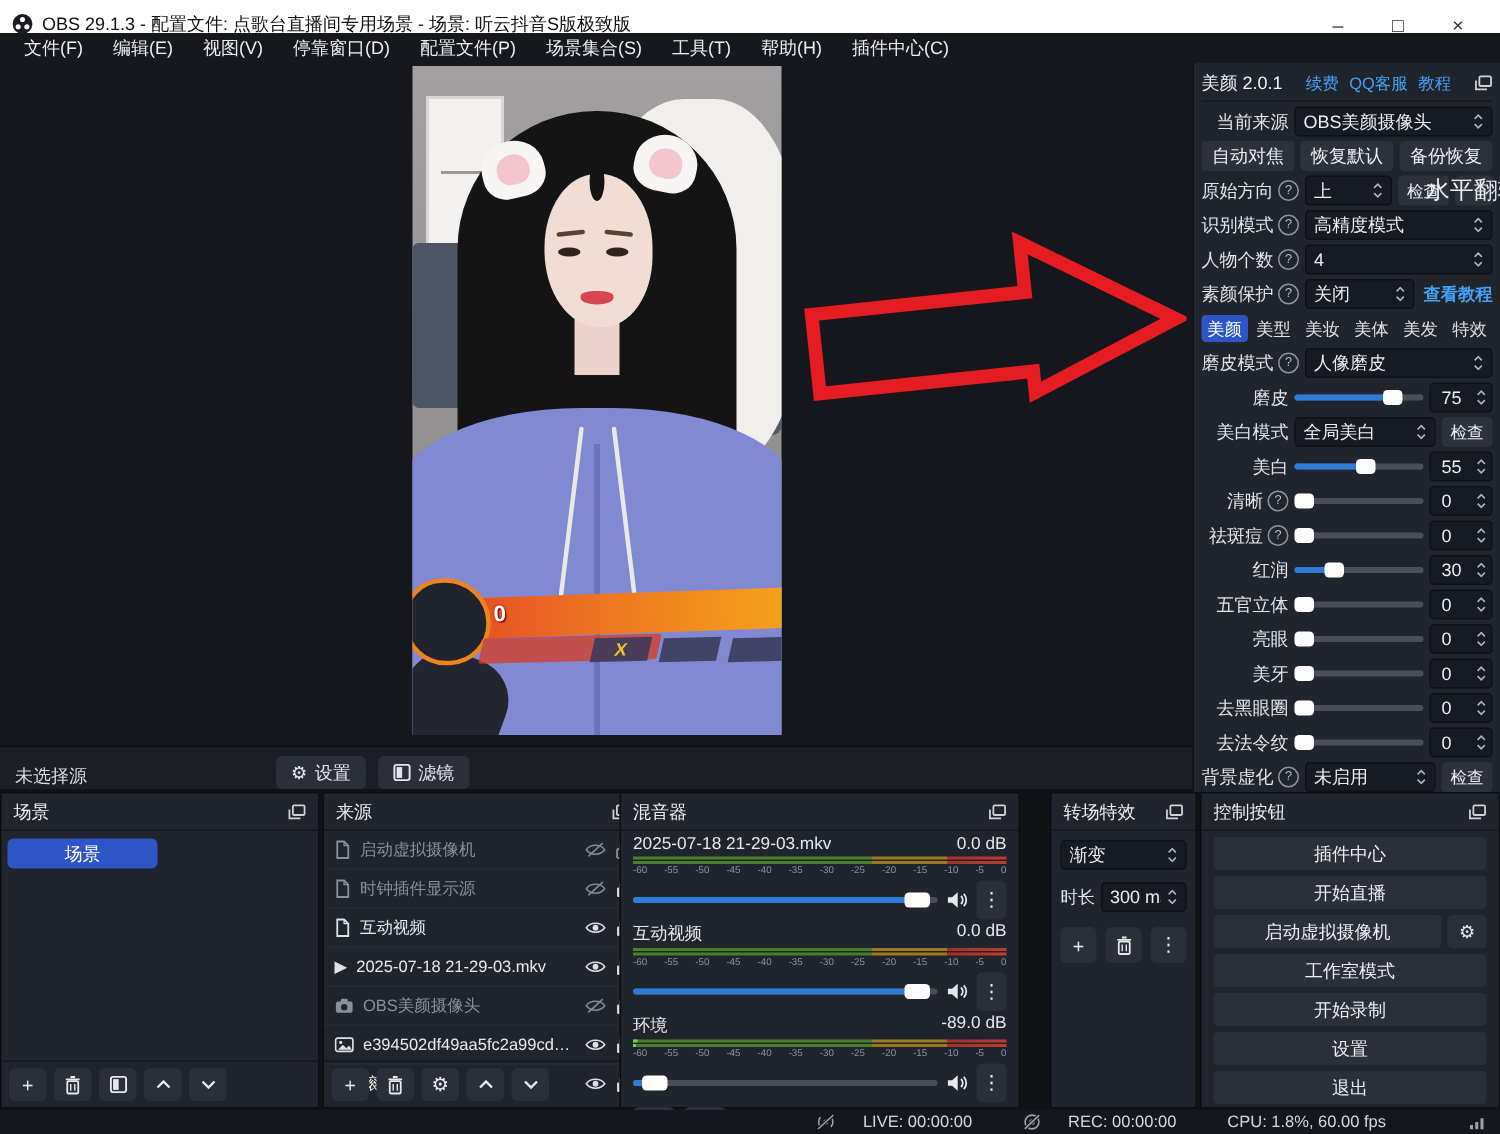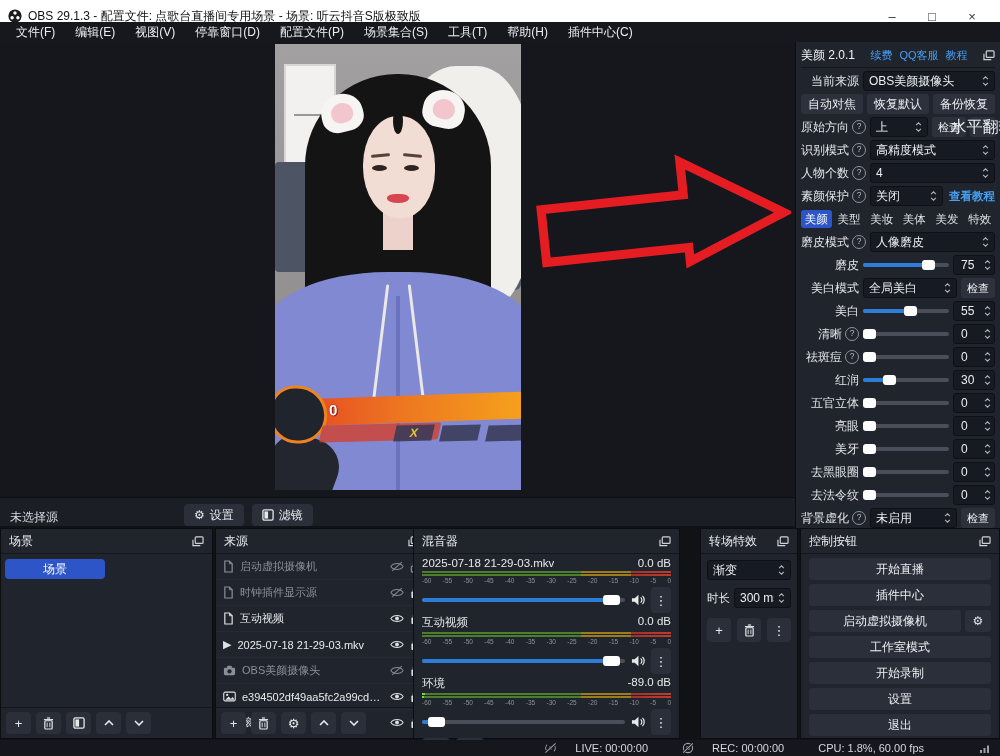--- a/index.html
+++ b/index.html
@@ -1025,22 +1025,22 @@
   <div class="dock-h">
       <span>控制按钮</span>
     <span class="pop">
         <svg width="12" height="11" viewBox="0 0 13 12">
           <rect x="3.5" y="1" width="8.5" height="7" rx="1" fill="none" stroke="#cfd2d7" stroke-width="1.3"></rect>
           <path d="M1 4 v6.5 h8" fill="none" stroke="#cfd2d7" stroke-width="1.3"></path>
         </svg>
       </span>
   </div>
   <div class="ctl-body">
+    <div class="ctl-btn">插件中心</div>
     <div class="ctl-btn">开始直播</div>
-    <div class="ctl-btn">插件中心</div>
     <div class="ctl-row">
       <div class="ctl-btn">启动虚拟摄像机</div>
       <div class="ctl-gear">⚙</div>
     </div>
     <div class="ctl-btn">工作室模式</div>
     <div class="ctl-btn">开始录制</div>
     <div class="ctl-btn">设置</div>
     <div class="ctl-btn">退出</div>
   </div>
 </div>

